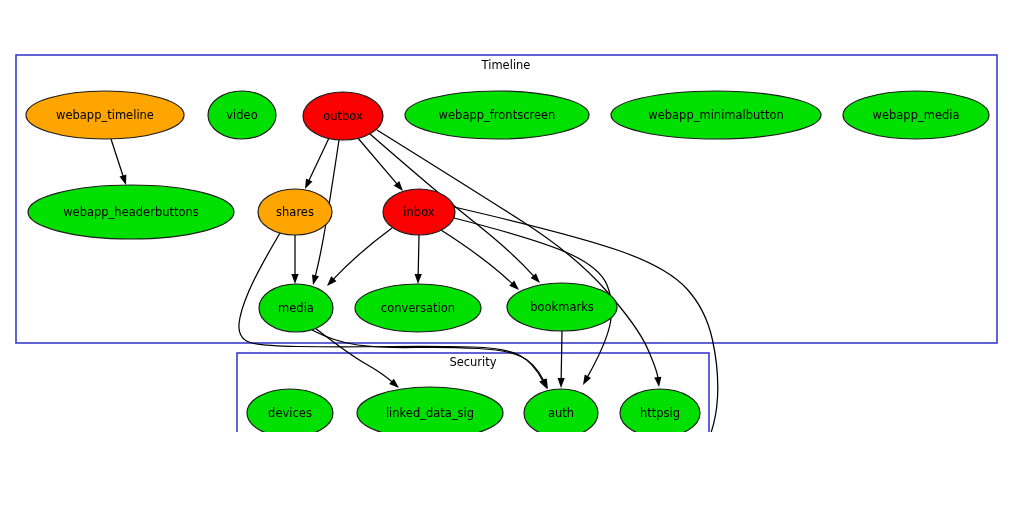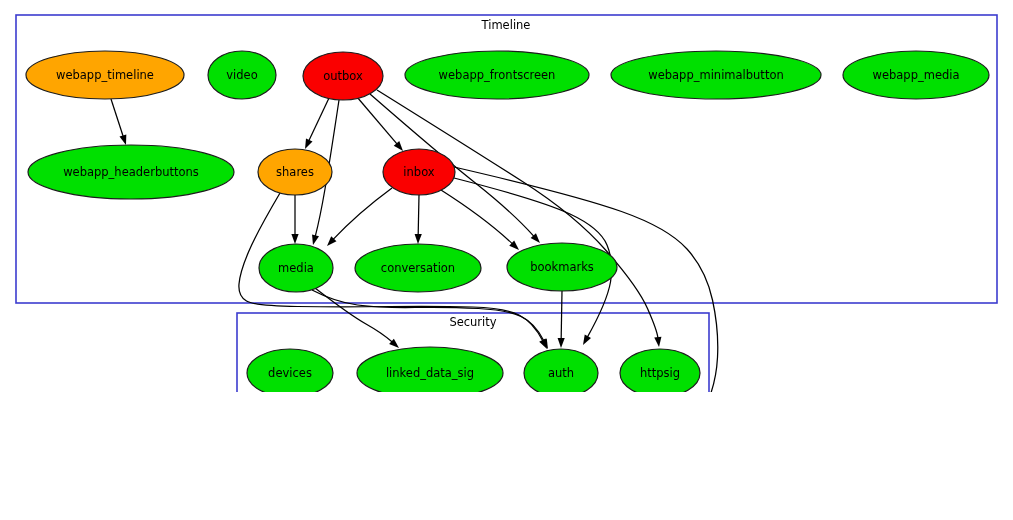--- a/index.html
+++ b/index.html
@@ -1,17 +1,17 @@
 <!DOCTYPE html>
 <html><head>
 <meta charset="utf-8">
 <style>
   html,body{margin:0;padding:0;background:#ffffff;}
   body{font-family:"DejaVu Sans","Liberation Sans",sans-serif;}
-  #stage{width:1013px;height:392px;position:relative;background:#15803d;}
+  #stage{width:1013px;height:392px;position:relative;background:#15803d;margin-top:40px;}
   svg{display:block;}
   text{font-family:"DejaVu Sans","Liberation Sans",sans-serif;}
 </style>
 </head>
 <body>
 
 <div id="stage">
   <svg width="1013" height="520" viewBox="0 0 1013 520" xmlns="http://www.w3.org/2000/svg">
       <rect x="0" y="0" width="1013" height="520" fill="#ffffff"></rect>
       <rect x="16" y="15" width="981" height="288" fill="none" stroke="#3c3ccf" stroke-width="1.6"></rect>

